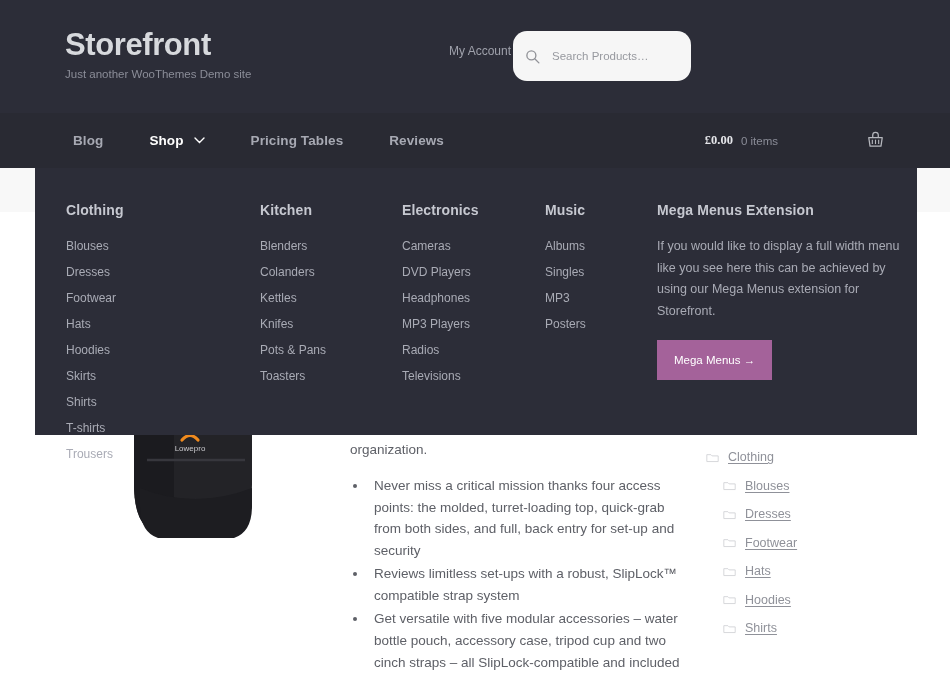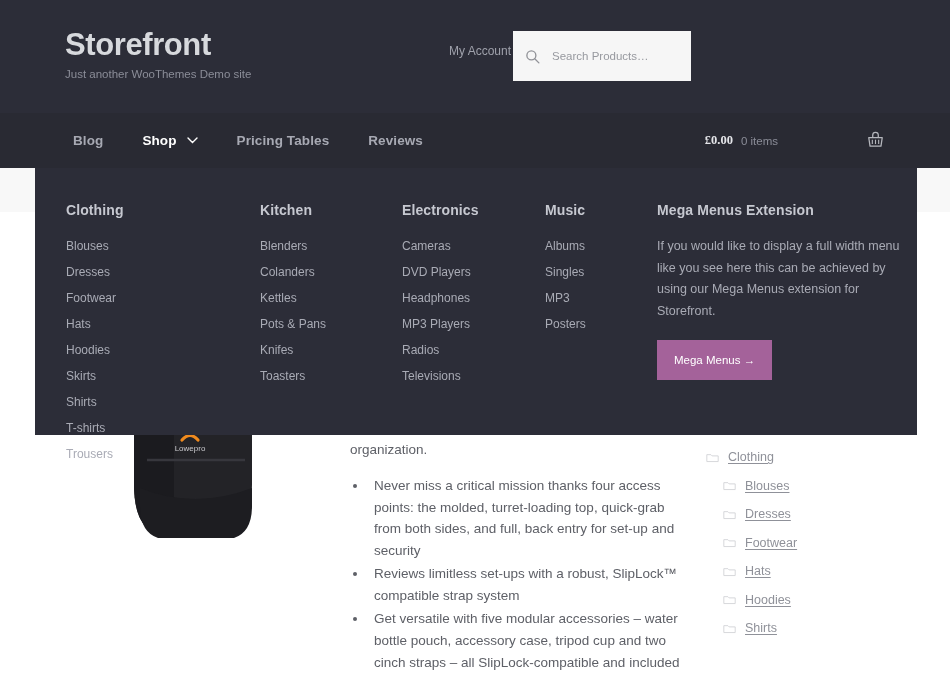--- a/index.html
+++ b/index.html
@@ -33,40 +33,41 @@
   .my-account {
     position: absolute; right: 245px; top: 44px;
     font-size: 12px; color: #9fa1ab; text-decoration: none;
   }
   .search-form {
     position: absolute; right: 65px; top: 31px;
     width: 178px; height: 50px;
     background: #f6f6f6;
     display: flex; align-items: center;
     padding: 0 12px;
+    border-radius: 14px;
   }
   .search-icon { width: 15px; height: 15px; flex: 0 0 auto; opacity: .65; }
   .search-input {
     border: 0; background: transparent; outline: none;
     font-family: "Liberation Sans", sans-serif;
     font-size: 11.5px; color: #6d6f78;
     margin-left: 12px; width: 125px;
   }
   .search-input::placeholder { color: #97999f; }
 
   
   .nav-bar {
     background: #292a33;
     height: 55px;
     position: relative;
   }
   .nav-list {
     position: absolute; left: 55px; top: 0;
     height: 55px; display: flex; align-items: center;
-    list-style: none; gap: 3px;
+    list-style: none; gap: 10px;
   }
   .nav-item {
     display: flex; align-items: center;
     padding: 0 18px; height: 55px;
     cursor: pointer;
   }
   .nav-link {
     font-size: 13.5px; font-weight: bold;
     color: #a7a9b3; text-decoration: none;
     letter-spacing: .1px;
@@ -332,22 +333,22 @@
         <li><a href="#" class="menu-link">Trousers</a></li>
       </ul>
     </div>
 
     <div class="menu-col col-kitchen">
       <div class="menu-heading">Kitchen</div>
       <ul class="menu-links">
         <li><a href="#" class="menu-link">Blenders</a></li>
         <li><a href="#" class="menu-link">Colanders</a></li>
         <li><a href="#" class="menu-link">Kettles</a></li>
+        <li><a href="#" class="menu-link">Knifes</a></li>
         <li><a href="#" class="menu-link">Pots &amp; Pans</a></li>
-        <li><a href="#" class="menu-link">Knifes</a></li>
         <li><a href="#" class="menu-link">Toasters</a></li>
       </ul>
     </div>
 
     <div class="menu-col col-electronics">
       <div class="menu-heading">Electronics</div>
       <ul class="menu-links">
         <li><a href="#" class="menu-link">Cameras</a></li>
         <li><a href="#" class="menu-link">DVD Players</a></li>
         <li><a href="#" class="menu-link">Headphones</a></li>

